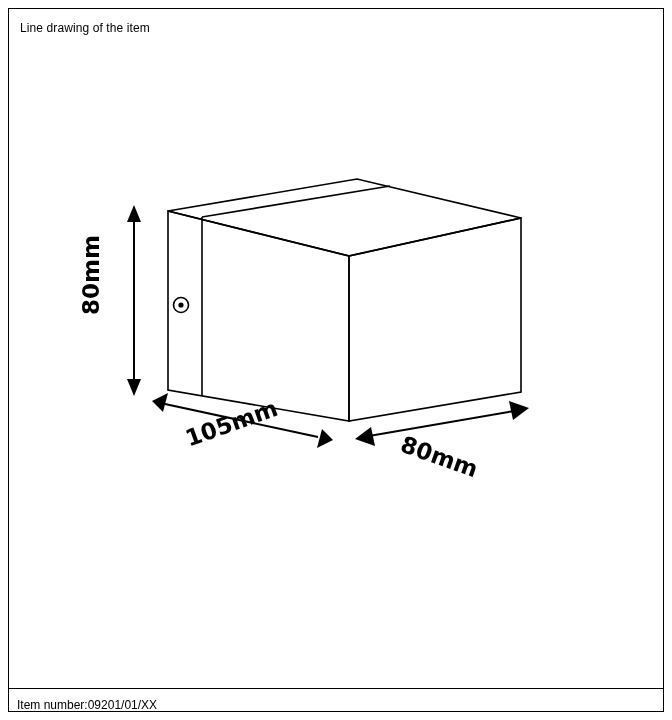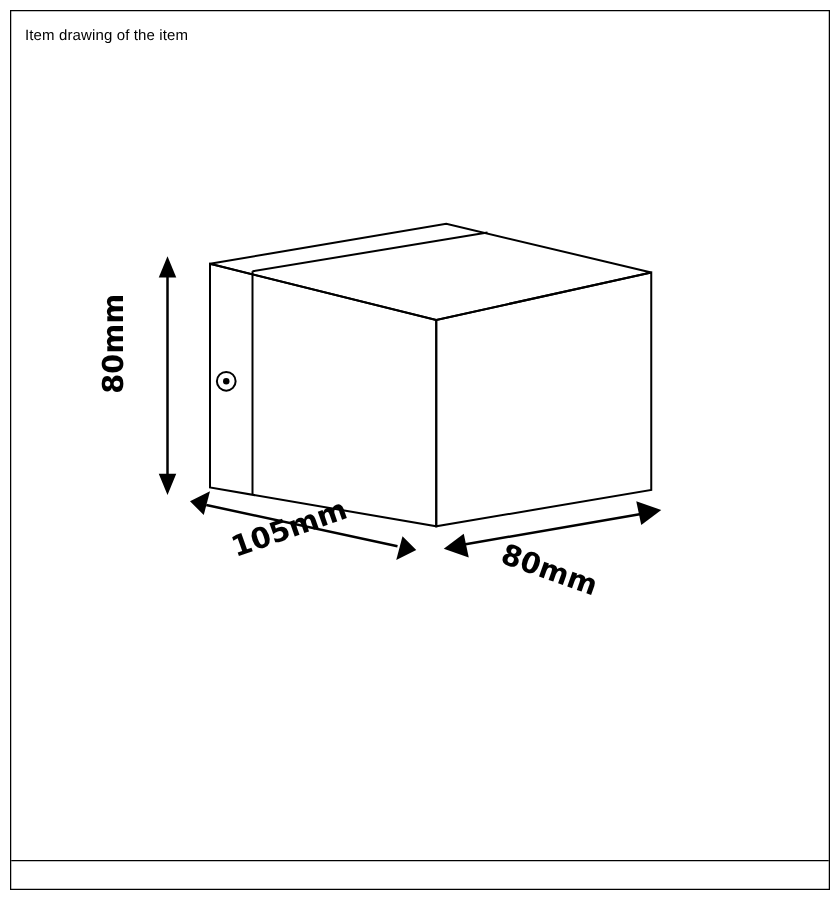--- a/index.html
+++ b/index.html
@@ -95,21 +95,21 @@
     transform-origin: left top;
   }
 </style>
 </head>
 <body>
 
 <div id="page">
 
   <div class="sheet-border"></div>
 
-  <div class="caption">Item drawing of the item</div>
+  <div class="caption">Line drawing of the item</div>
 
   <svg class="drawing" viewBox="0 0 672 720" xmlns="http://www.w3.org/2000/svg">
 
     <g fill="none" stroke="#000000" stroke-width="1.6" stroke-linejoin="miter" stroke-linecap="butt">
 
       <path d="M 168,211 L 357,179 L 521,218 L 349,256 Z"></path>
 
       <path d="M 168,211 L 168,390 L 349,421 L 349,256 Z"></path>
 
       <path d="M 349,256 L 349,421 L 521,392 L 521,218 Z"></path>
@@ -141,14 +141,15 @@
       <polygon points="355,439 371,427 375,446" fill="#000000"></polygon>
       <polygon points="529,408 513,420 509,401" fill="#000000"></polygon>
     </g>
   </svg>
 
   <div class="dim-label" id="label-height">80mm</div>
   <div class="dim-label" id="label-depth">105mm</div>
   <div class="dim-label" id="label-width">80mm</div>
 
   <div class="footer-rule"></div>
+  <div class="footer-text">Item number:09201/01/XX</div>
 
 </div>
 
 </body></html>

